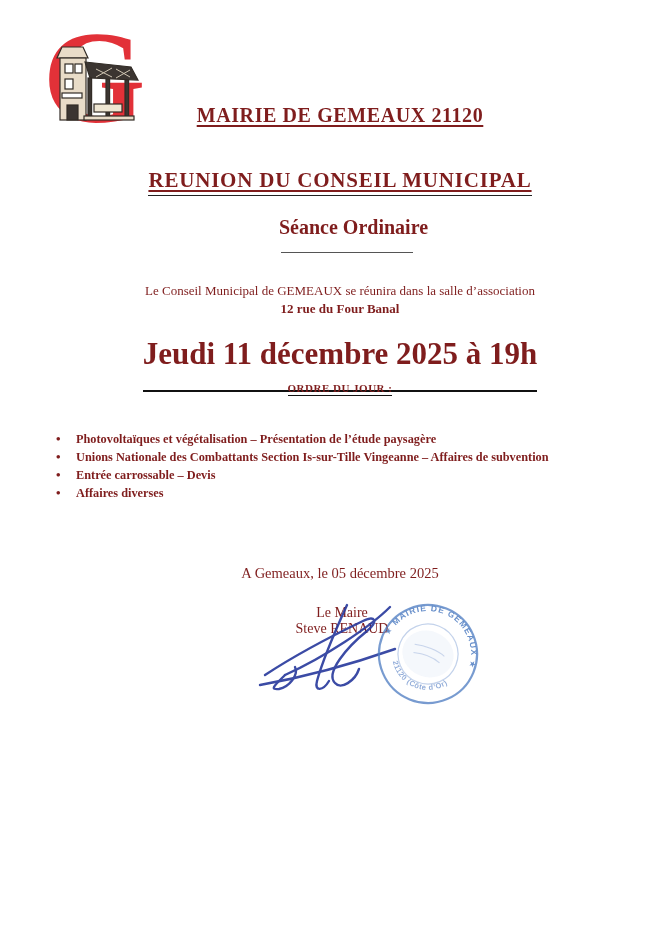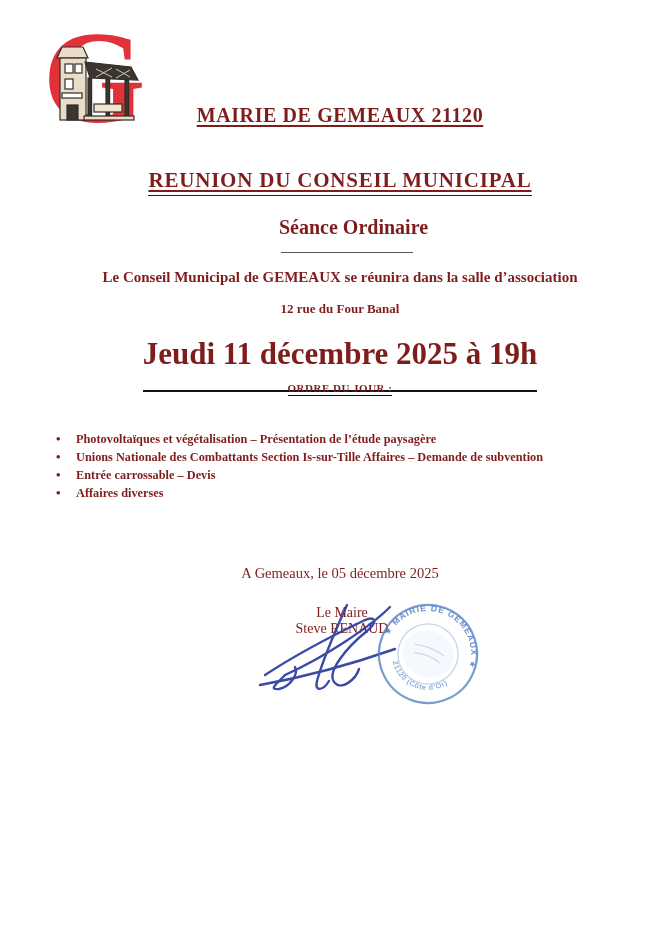--- a/index.html
+++ b/index.html
@@ -56,23 +56,23 @@
   }
   .seance-rule {
     position: absolute;
     left: 281px;
     top: 252px;
     width: 132px;
     height: 1px;
     background: #555;
   }
   .intro-line1 {
-    top: 269px;
-    font-size: 15px;
-    font-weight: bold;
+    top: 283px;
+    font-size: 13px;
+    font-weight: normal;
   }
   .intro-line2 {
     top: 301px;
     font-size: 13px;
     font-weight: bold;
   }
   .date-heading {
     top: 336px;
     font-size: 31px;
     font-weight: bold;
@@ -198,21 +198,21 @@
   <div class="center date-heading">
     <span>Jeudi 11 décembre 2025 à 19h</span>
   </div>
 
   <div class="center agenda-heading">
     <span>ORDRE DU JOUR :</span>
   </div>
 
   <ul class="agenda">
     <li>Photovoltaïques et végétalisation – Présentation de l’étude paysagère</li>
-    <li>Unions Nationale des Combattants Section Is-sur-Tille Affaires – Demande de subvention</li>
+    <li>Unions Nationale des Combattants Section Is-sur-Tille Vingeanne – Affaires de subvention</li>
     <li>Entrée carrossable – Devis</li>
     <li>Affaires diverses</li>
   </ul>
 
   <div class="center place-date">A Gemeaux, le 05 décembre 2025</div>
 
   <div class="sig-block">
     <div>Le Maire</div>
     <div>Steve RENAUD</div>
   </div>

